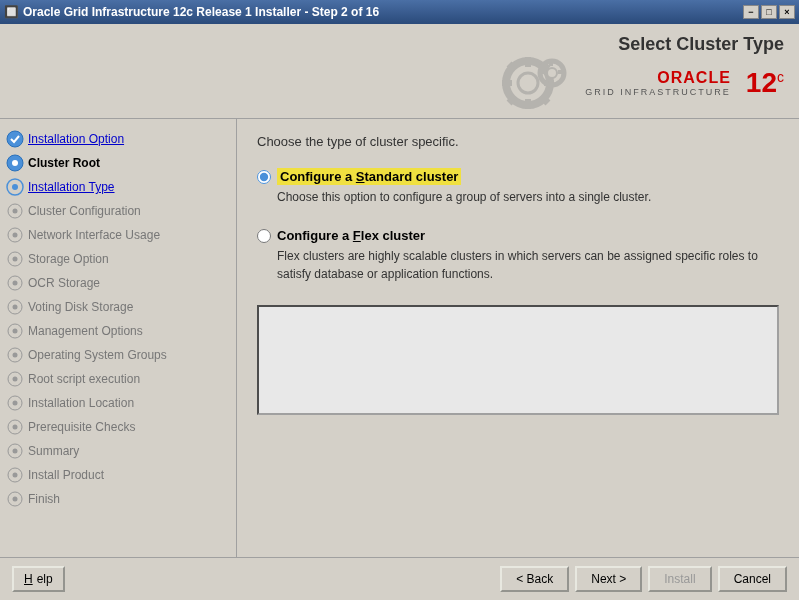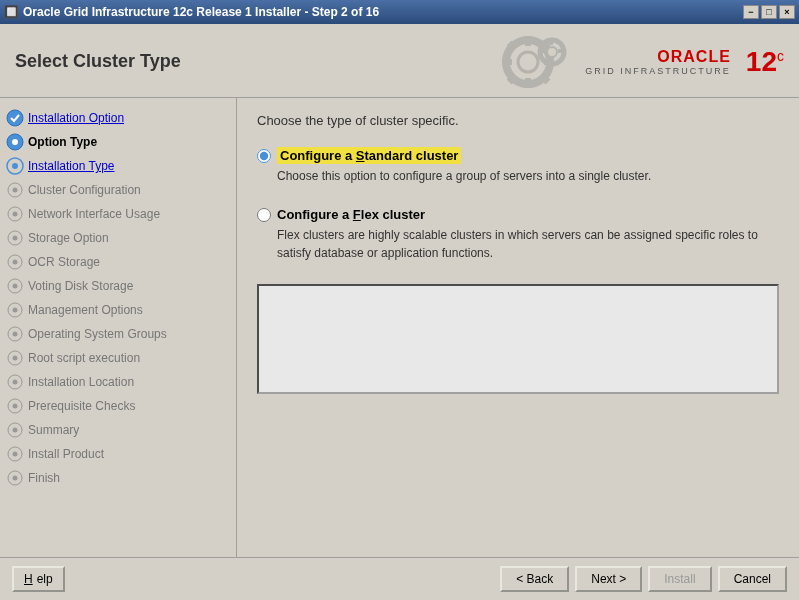--- a/index.html
+++ b/index.html
@@ -52,23 +52,24 @@
       height: 576px;
       display: flex;
       flex-direction: column;
     }
 
     
     .header {
       background: #d4d0c8;
       padding: 10px 15px 8px 15px;
       display: flex;
-      align-items: center;
+      align-items: flex-end;
       justify-content: space-between;
       border-bottom: 1px solid #a0a0a0;
+      flex-direction: column;
     }
     .header-title {
       font-size: 18px;
       font-weight: bold;
       color: #333;
     }
     .oracle-logo-area {
       display: flex;
       align-items: center;
       gap: 15px;
@@ -311,21 +312,21 @@
           </span>
           <span class="sidebar-label">Installation Option</span>
         </div>
         <div class="sidebar-item active">
           <span class="step-icon">
             <svg width="18" height="18" viewBox="0 0 18 18">
         <circle cx="9" cy="9" r="8" fill="#4a90d9" stroke="#2a70b9" stroke-width="1"></circle>
         <circle cx="9" cy="9" r="3" fill="white"></circle>
       </svg>
           </span>
-          <span class="sidebar-label">Option Type</span>
+          <span class="sidebar-label">Cluster Root</span>
         </div>
         <div class="sidebar-item clickable">
           <span class="step-icon">
             <svg width="18" height="18" viewBox="0 0 18 18">
         <circle cx="9" cy="9" r="8" fill="none" stroke="#4a90d9" stroke-width="1.5"></circle>
         <circle cx="9" cy="9" r="3" fill="#4a90d9"></circle>
       </svg>
           </span>
           <span class="sidebar-label">Installation Type</span>
         </div>

